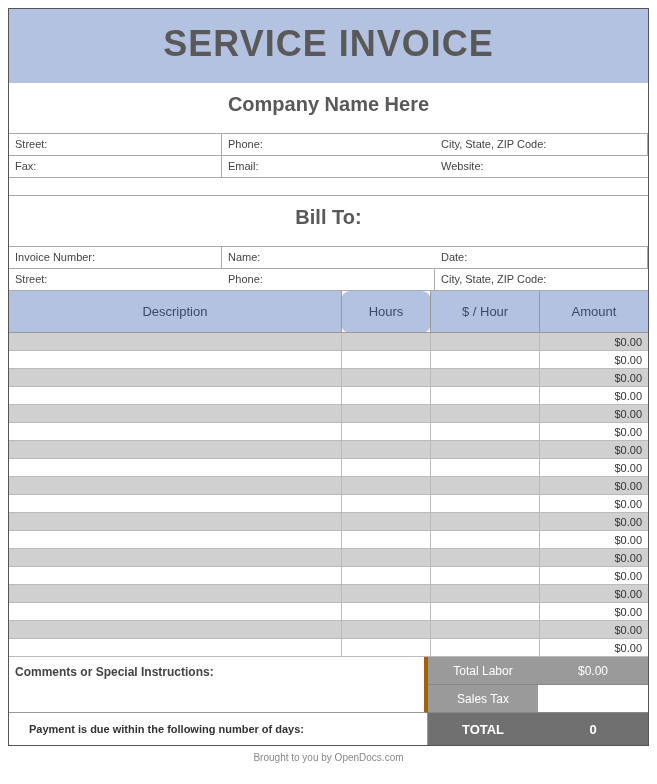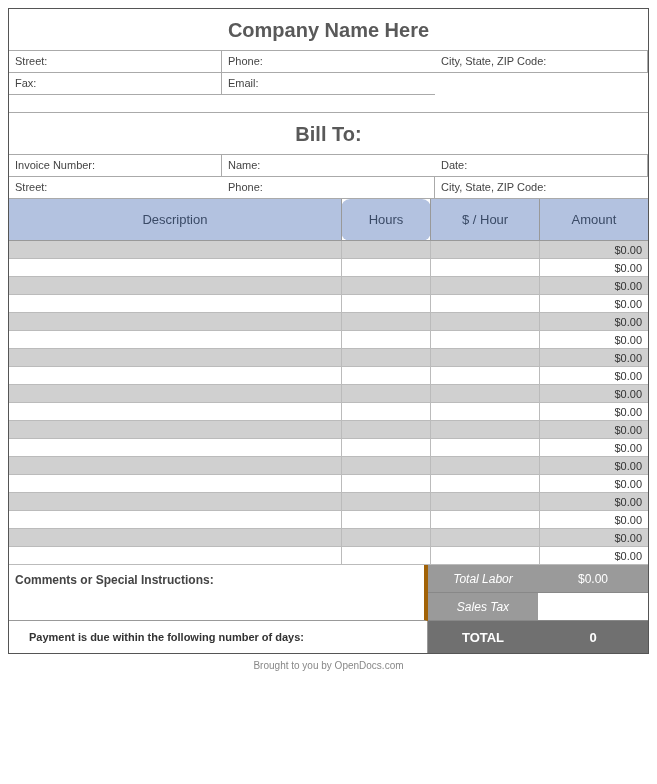--- a/index.html
+++ b/index.html
@@ -22,21 +22,21 @@
     font-size: 36px;
     font-weight: bold;
     color: #595959;
     letter-spacing: 1px;
   }
   .section-header {
     text-align: center;
     font-size: 20px;
     font-weight: bold;
     color: #595959;
-    padding: 10px 0 8px 0;
+    padding: 10px 0 17px 0;
     border-bottom: 1px solid #aaa;
   }
   .field-grid {
     display: grid;
     grid-template-columns: 1fr 1fr 1fr;
   }
   .field {
     border-bottom: 1px solid #aaa;
     padding: 4px 6px;
     font-size: 11px;
@@ -101,21 +101,20 @@
   }
   .sum-label {
     background: #9a9a9a;
     color: #fff;
     font-size: 12px;
     text-align: center;
     display: flex;
     align-items: center;
     justify-content: center;
     border-bottom: 1px solid #888;
-    font-style: italic;
   }
   .sum-value {
     background: #9a9a9a;
     color: #fff;
     font-size: 12px;
     text-align: center;
     display: flex;
     align-items: center;
     justify-content: center;
     border-bottom: 1px solid #888;
@@ -155,29 +154,33 @@
     font-size: 10px;
     color: #888;
     padding-top: 6px;
   }
 </style>
 </head>
 <body>
 
 <div class="invoice">
 
+  <div class="banner">
+    <div class="banner-title">SERVICE INVOICE</div>
+  </div>
 
   <div class="section-header">Company Name Here</div>
 
   <div class="field-grid">
     <div class="field field-left">Street:</div>
     <div class="field">Phone:</div>
     <div class="field field-left">City, State, ZIP Code:</div>
     <div class="field field-left">Fax:</div>
     <div class="field">Email:</div>
+    <div class="field">Website:</div>
   </div>
 
   <div class="spacer-row"></div>
 
   <div class="section-header billto-header">Bill To:</div>
 
   <div class="field-grid">
     <div class="field field-left">Invoice Number:</div>
     <div class="field">Name:</div>
     <div class="field field-left">Date:</div>

